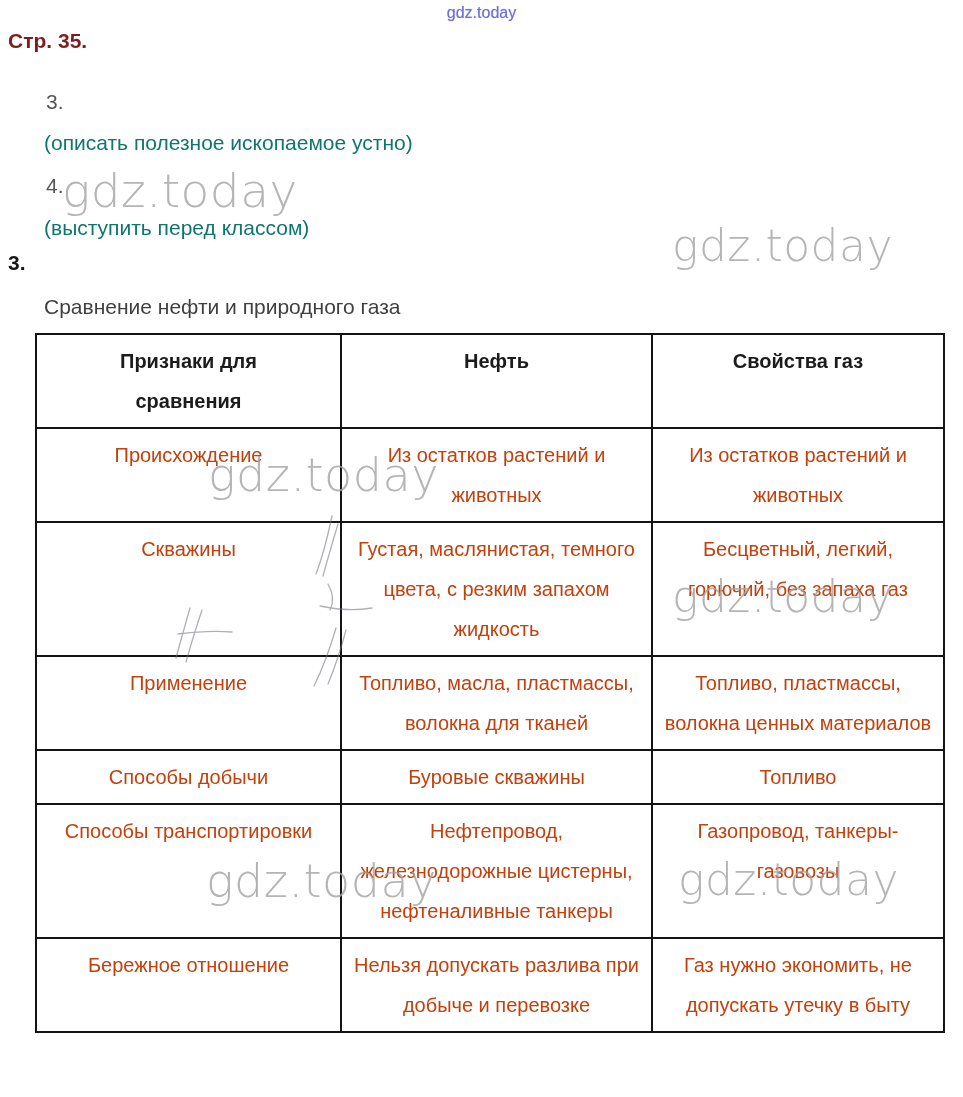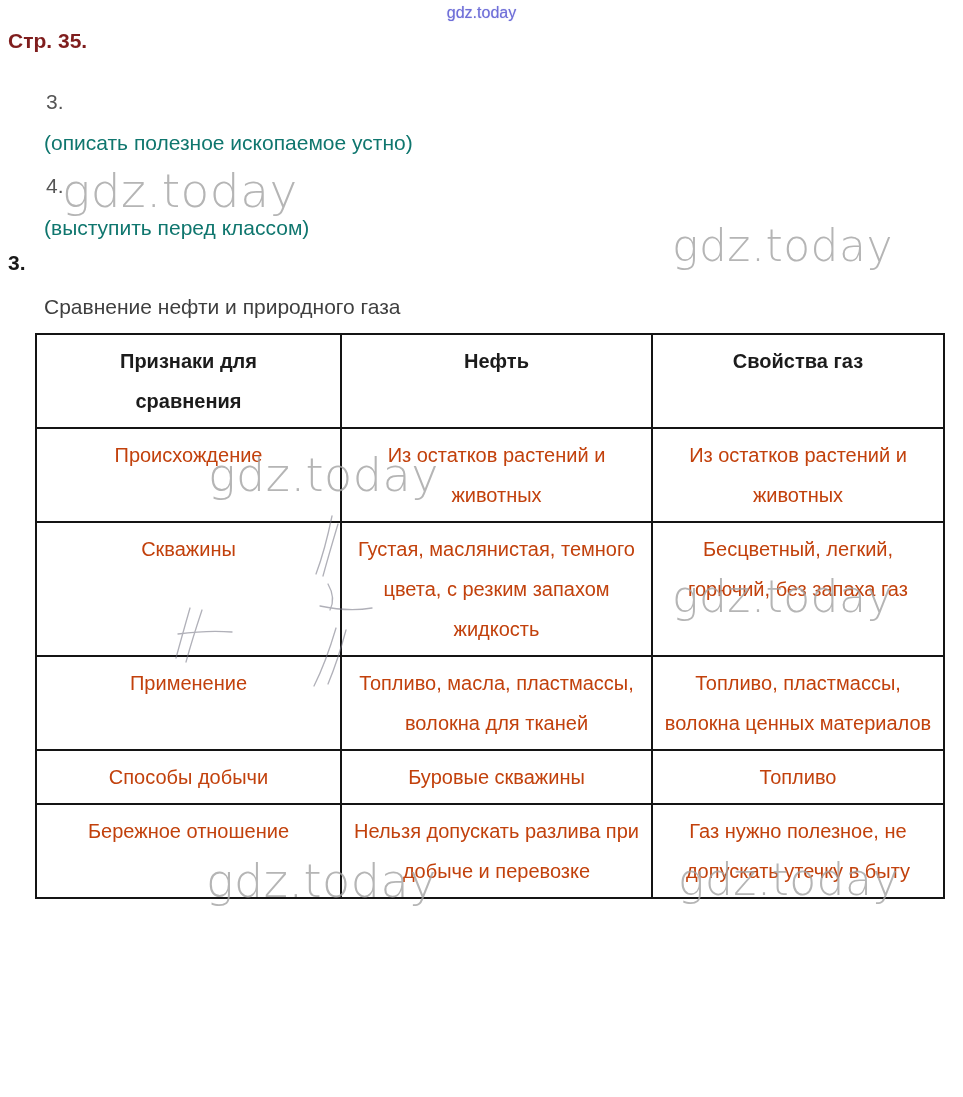--- a/index.html
+++ b/index.html
@@ -129,23 +129,28 @@
         <td>Применение</td>
         <td>Топливо, масла, пластмассы, волокна для тканей</td>
         <td>Топливо, пластмассы, волокна ценных материалов</td>
       </tr>
       <tr class="row-small">
         <td>Способы добычи</td>
         <td>Буровые скважины</td>
         <td>Топливо</td>
       </tr>
       <tr>
+        <td>Способы транспортировки</td>
+        <td>Нефтепровод, железнодорожные цистерны, нефтеналивные танкеры</td>
+        <td>Газопровод, танкеры-газовозы</td>
+      </tr>
+      <tr>
         <td>Бережное отношение</td>
         <td>Нельзя допускать разлива при добыче и перевозке</td>
-        <td>Газ нужно полезное, не допускать утечку в быту</td>
+        <td>Газ нужно экономить, не допускать утечку в быту</td>
       </tr>
     </tbody>
   </table>
 
   <div class="wm wm-c">gdz.today</div>
   <div class="wm wm-d">gdz.today</div>
   <div class="wm wm-e">gdz.today</div>
   <div class="wm wm-f">gdz.today</div>
 
   <svg class="scribble" width="270" height="220" viewBox="0 0 270 220">

